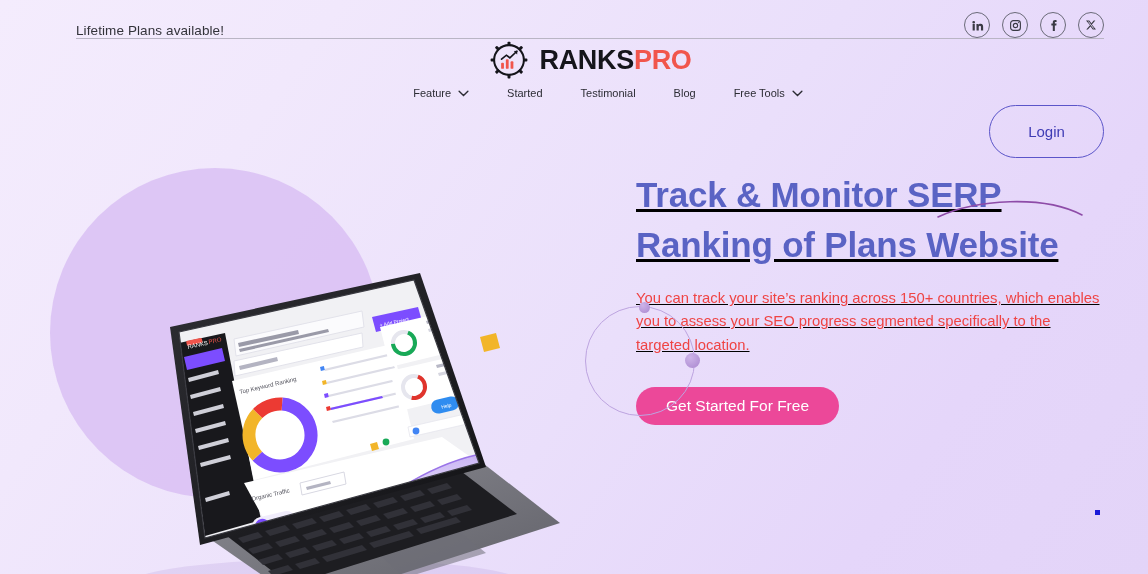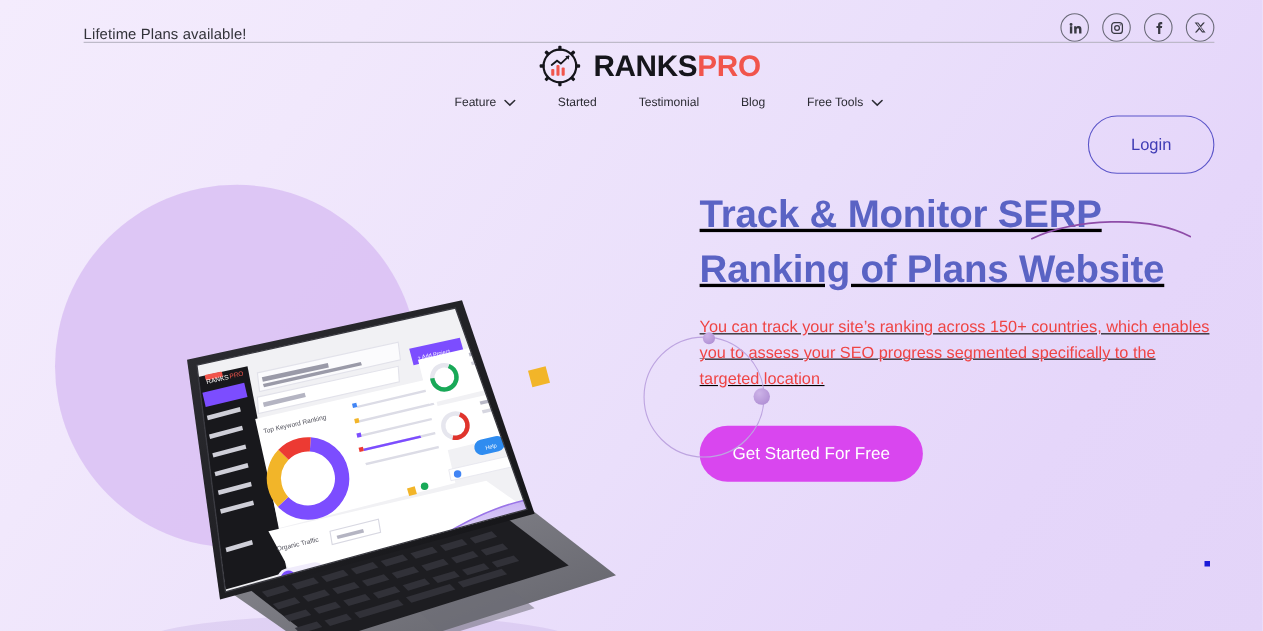--- a/index.html
+++ b/index.html
@@ -94,22 +94,22 @@
   }
   .swoosh { position:absolute; left:300px; top:23px; width:150px; height:30px; }
 
   .subtext {
     margin-top:17px;
     font-size:14.8px; line-height:1.58; color:#ef4444; width:465px;
   }
 
   .cta {
     margin-top:30px; display:inline-flex; align-items:center; justify-content:center;
-    height:51px; padding:0 30px; border:none; border-radius:26px;
-    background:#d946ef; color:#ffffff; font-size:15.5px;
+    height:38px; padding:0 30px; border:none; border-radius:26px;
+    background:#ec4899; color:#ffffff; font-size:15.5px;
     font-family:inherit; cursor:pointer;
   }
 
   .cursor-dot {
     position:absolute; left:1095px; top:510px;
     width:5px; height:5px; background:#1a1ad8; z-index:9;
   }
 </style>
 </head>
 <body>

